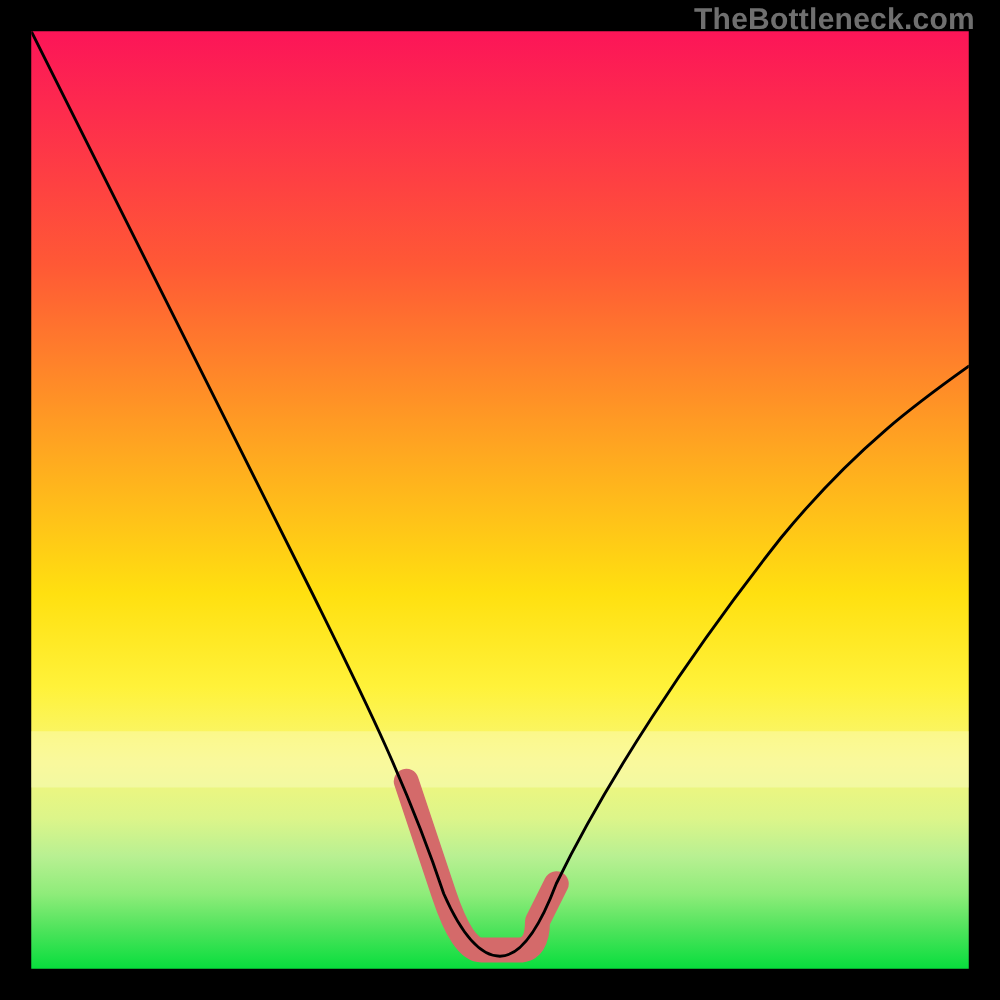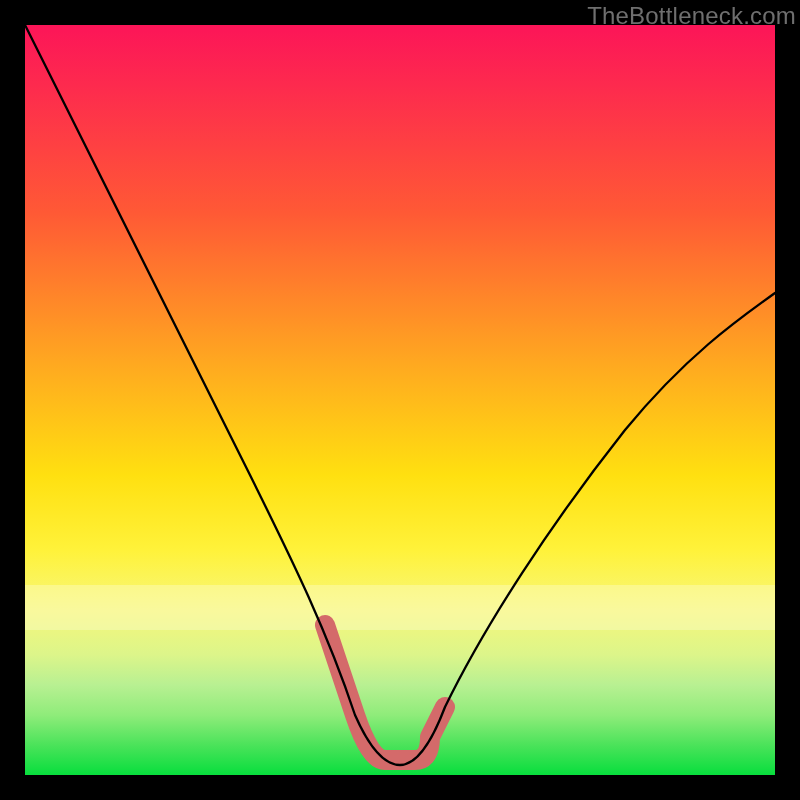--- a/index.html
+++ b/index.html
@@ -48,25 +48,25 @@
     pointer-events: none;
   }
   .band-pale {
     top: 560px;
     height: 45px;
     background: rgba(255, 255, 230, 0.32);
   }
   .watermark {
     position: absolute;
     top: 2px;
-    right: 4px;
+    right: 20px;
     color: #6f6f6f;
     font-size: 24px;
     letter-spacing: 0.2px;
-    font-weight: 400;
+    font-weight: 700;
     user-select: none;
   }
   svg.curve {
     position: absolute;
     left: 0;
     top: 0;
     width: 750px;
     height: 750px;
     pointer-events: none;
   }

